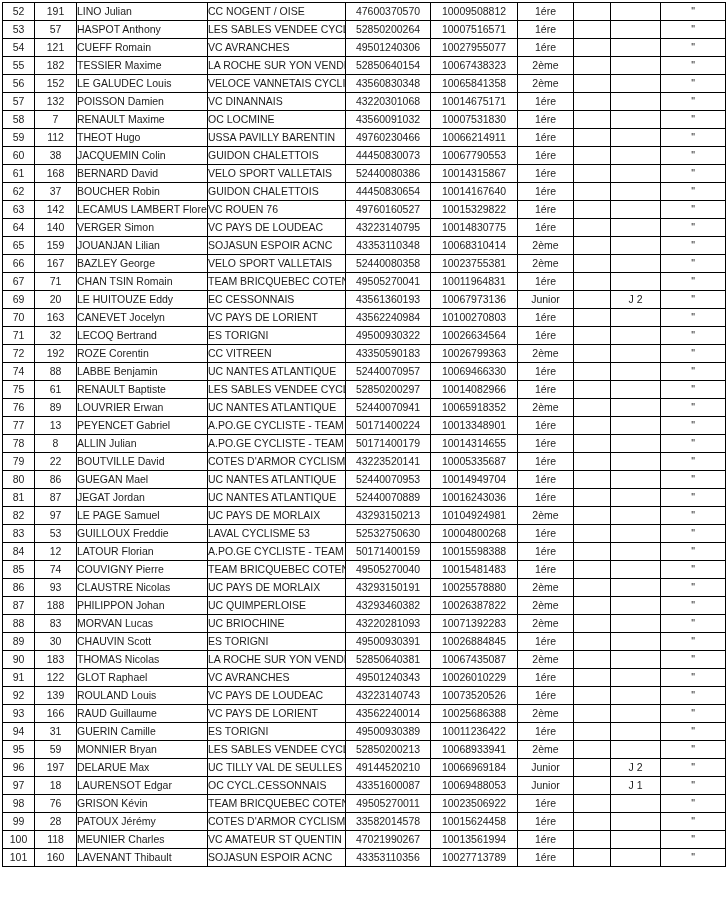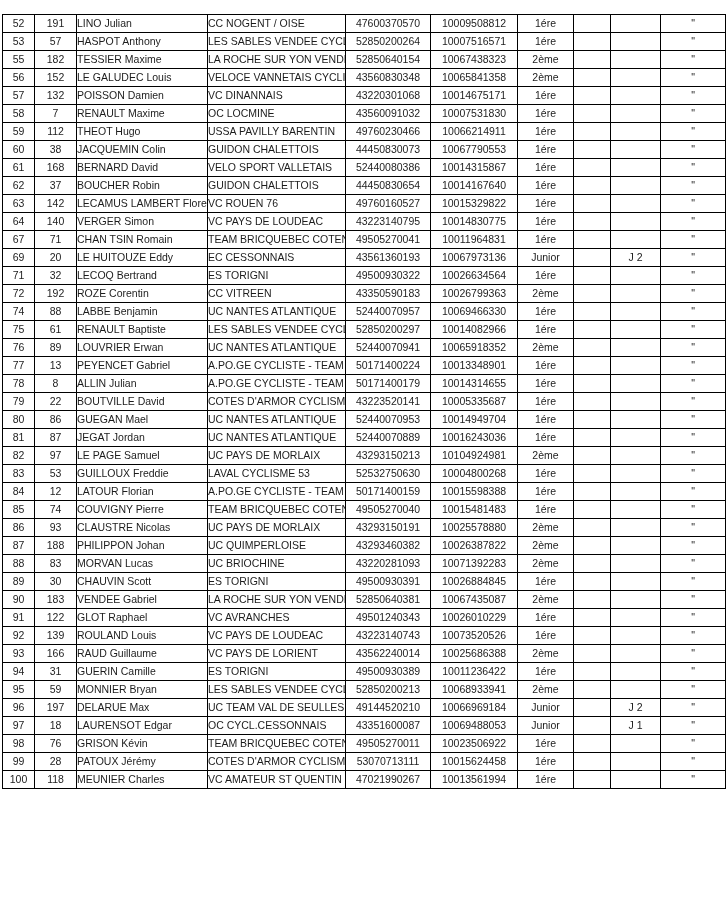--- a/index.html
+++ b/index.html
@@ -13,21 +13,21 @@
   }
   .sheet {
     position: relative;
     width: 727px;
     height: 902px;
     background: #ffffff;
   }
   table.startlist {
     position: absolute;
     left: 2px;
-    top: 14px;
+    top: 2px;
     width: 723px;
     border-collapse: collapse;
     table-layout: fixed;
     border-radius: 23px;
   }
   table.startlist td {
     border: 1px solid #000000;
     height: 17px;
     padding: 0;
     font-size: 10.5px;
@@ -80,20 +80,32 @@
     <td class="l">HASPOT Anthony</td>
     <td class="l">LES SABLES VENDEE CYCLISME</td>
     <td class="c">52850200264</td>
     <td class="c">10007516571</td>
     <td class="c">1ére</td>
     <td class="c"></td>
     <td class="c"></td>
     <td class="c ditto">"</td>
   </tr>
         <tr>
+    <td class="c">54</td>
+    <td class="c">121</td>
+    <td class="l">CUEFF Romain</td>
+    <td class="l">VC AVRANCHES</td>
+    <td class="c">49501240306</td>
+    <td class="c">10027955077</td>
+    <td class="c">1ére</td>
+    <td class="c"></td>
+    <td class="c"></td>
+    <td class="c ditto">"</td>
+  </tr>
+        <tr>
     <td class="c">55</td>
     <td class="c">182</td>
     <td class="l">TESSIER Maxime</td>
     <td class="l">LA ROCHE SUR YON VENDEE CYCL</td>
     <td class="c">52850640154</td>
     <td class="c">10067438323</td>
     <td class="c">2ème</td>
     <td class="c"></td>
     <td class="c"></td>
     <td class="c ditto">"</td>
@@ -195,20 +207,44 @@
     <td class="c ditto">"</td>
   </tr>
         <tr>
     <td class="c">64</td>
     <td class="c">140</td>
     <td class="l">VERGER Simon</td>
     <td class="l">VC PAYS DE LOUDEAC</td>
     <td class="c">43223140795</td>
     <td class="c">10014830775</td>
     <td class="c">1ére</td>
+    <td class="c"></td>
+    <td class="c"></td>
+    <td class="c ditto">"</td>
+  </tr>
+        <tr>
+    <td class="c">65</td>
+    <td class="c">159</td>
+    <td class="l">JOUANJAN Lilian</td>
+    <td class="l">SOJASUN ESPOIR ACNC</td>
+    <td class="c">43353110348</td>
+    <td class="c">10068310414</td>
+    <td class="c">2ème</td>
+    <td class="c"></td>
+    <td class="c"></td>
+    <td class="c ditto">"</td>
+  </tr>
+        <tr>
+    <td class="c">66</td>
+    <td class="c">167</td>
+    <td class="l">BAZLEY George</td>
+    <td class="l">VELO SPORT VALLETAIS</td>
+    <td class="c">52440080358</td>
+    <td class="c">10023755381</td>
+    <td class="c">2ème</td>
     <td class="c"></td>
     <td class="c"></td>
     <td class="c ditto">"</td>
   </tr>
         <tr>
     <td class="c">67</td>
     <td class="c">71</td>
     <td class="l">CHAN TSIN Romain</td>
     <td class="l">TEAM BRICQUEBEC COTENTIN</td>
     <td class="c">49505270041</td>
@@ -224,20 +260,32 @@
     <td class="l">LE HUITOUZE Eddy</td>
     <td class="l">EC CESSONNAIS</td>
     <td class="c">43561360193</td>
     <td class="c">10067973136</td>
     <td class="c">Junior</td>
     <td class="c"></td>
     <td class="c">J 2</td>
     <td class="c ditto">"</td>
   </tr>
         <tr>
+    <td class="c">70</td>
+    <td class="c">163</td>
+    <td class="l">CANEVET Jocelyn</td>
+    <td class="l">VC PAYS DE LORIENT</td>
+    <td class="c">43562240984</td>
+    <td class="c">10100270803</td>
+    <td class="c">1ére</td>
+    <td class="c"></td>
+    <td class="c"></td>
+    <td class="c ditto">"</td>
+  </tr>
+        <tr>
     <td class="c">71</td>
     <td class="c">32</td>
     <td class="l">LECOQ Bertrand</td>
     <td class="l">ES TORIGNI</td>
     <td class="c">49500930322</td>
     <td class="c">10026634564</td>
     <td class="c">1ére</td>
     <td class="c"></td>
     <td class="c"></td>
     <td class="c ditto">"</td>
@@ -442,21 +490,21 @@
     <td class="c">49500930391</td>
     <td class="c">10026884845</td>
     <td class="c">1ére</td>
     <td class="c"></td>
     <td class="c"></td>
     <td class="c ditto">"</td>
   </tr>
         <tr>
     <td class="c">90</td>
     <td class="c">183</td>
-    <td class="l">VENDEE Gabriel</td>
+    <td class="l">THOMAS Nicolas</td>
     <td class="l">LA ROCHE SUR YON VENDEE CYCL</td>
     <td class="c">52850640381</td>
     <td class="c">10067435087</td>
     <td class="c">2ème</td>
     <td class="c"></td>
     <td class="c"></td>
     <td class="c ditto">"</td>
   </tr>
         <tr>
     <td class="c">91</td>
@@ -515,21 +563,21 @@
     <td class="c">10068933941</td>
     <td class="c">2ème</td>
     <td class="c"></td>
     <td class="c"></td>
     <td class="c ditto">"</td>
   </tr>
         <tr>
     <td class="c">96</td>
     <td class="c">197</td>
     <td class="l">DELARUE Max</td>
-    <td class="l">UC TEAM VAL DE SEULLES</td>
+    <td class="l">UC TILLY VAL DE SEULLES</td>
     <td class="c">49144520210</td>
     <td class="c">10066969184</td>
     <td class="c">Junior</td>
     <td class="c"></td>
     <td class="c">J 2</td>
     <td class="c ditto">"</td>
   </tr>
         <tr>
     <td class="c">97</td>
     <td class="c">18</td>
@@ -552,34 +600,46 @@
     <td class="c">1ére</td>
     <td class="c"></td>
     <td class="c"></td>
     <td class="c ditto">"</td>
   </tr>
         <tr>
     <td class="c">99</td>
     <td class="c">28</td>
     <td class="l">PATOUX Jérémy</td>
     <td class="l">COTES D'ARMOR CYCLISME</td>
-    <td class="c">53070713111</td>
+    <td class="c">33582014578</td>
     <td class="c">10015624458</td>
     <td class="c">1ére</td>
     <td class="c"></td>
     <td class="c"></td>
     <td class="c ditto">"</td>
   </tr>
         <tr>
     <td class="c">100</td>
     <td class="c">118</td>
     <td class="l">MEUNIER Charles</td>
     <td class="l">VC AMATEUR ST QUENTIN</td>
     <td class="c">47021990267</td>
     <td class="c">10013561994</td>
     <td class="c">1ére</td>
     <td class="c"></td>
     <td class="c"></td>
     <td class="c ditto">"</td>
   </tr>
+        <tr>
+    <td class="c">101</td>
+    <td class="c">160</td>
+    <td class="l">LAVENANT Thibault</td>
+    <td class="l">SOJASUN ESPOIR ACNC</td>
+    <td class="c">43353110356</td>
+    <td class="c">10027713789</td>
+    <td class="c">1ére</td>
+    <td class="c"></td>
+    <td class="c"></td>
+    <td class="c ditto">"</td>
+  </tr>
       </tbody>
   </table>
 </div>
 
 </body></html>

